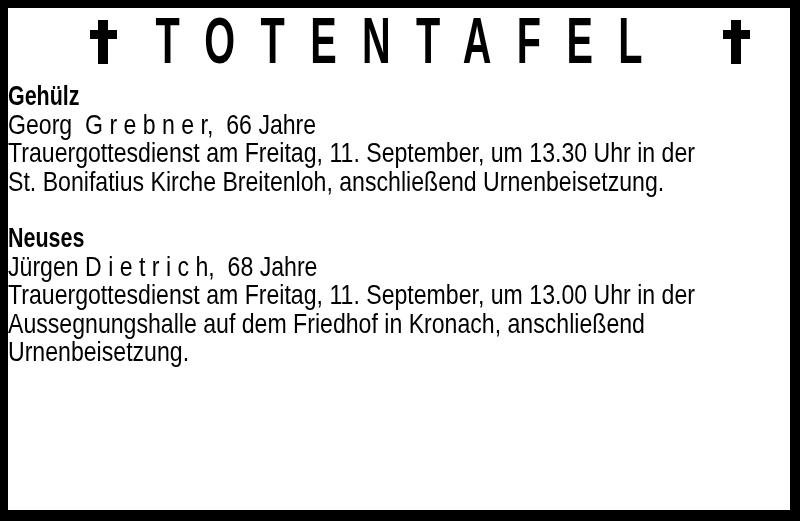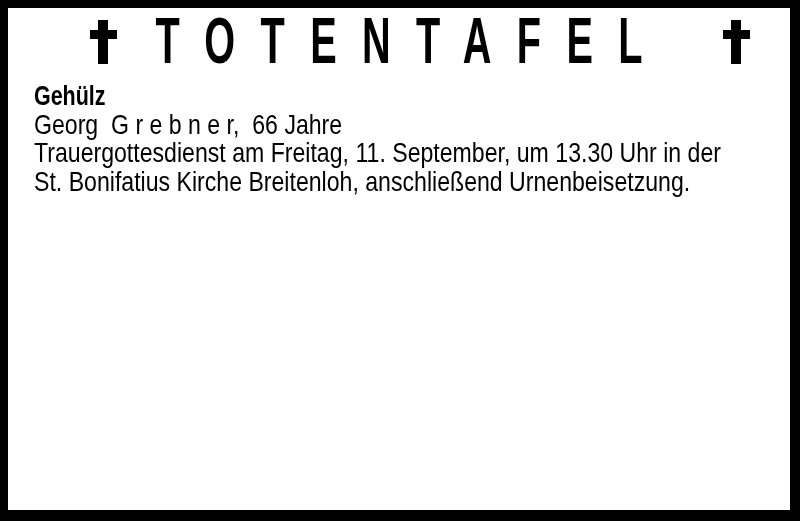--- a/index.html
+++ b/index.html
@@ -35,21 +35,21 @@
   .cross::before {
     content: ""; position: absolute;
     left: 8px; top: 0; width: 10px; height: 44px; background: #000;
   }
   .cross::after {
     content: ""; position: absolute;
     left: 0; top: 10px; width: 27px; height: 9px; background: #000;
   }
 
   
-  .sections { padding-left: 26px; }
+  .sections { }
   .section { margin: 0 0 28px 0; }
   .line {
     white-space: pre;
     font-size: 27.5px;
     line-height: 28.5px;
     transform: scaleX(0.84);
     transform-origin: left top;
   }
   .place {
     font-weight: bold;
@@ -70,15 +70,22 @@
   <div class="sections">
 
     <div class="section">
       <div class="line place">Gehülz</div>
       <div class="line">Georg  G r e b n e r,  66 Jahre</div>
       <div class="line">Trauergottesdienst am Freitag, 11. September, um 13.30 Uhr in der</div>
       <div class="line">St. Bonifatius Kirche Breitenloh, anschließend Urnenbeisetzung.</div>
     </div>
 
 
+    <div class="section">
+      <div class="line place">Neuses</div>
+      <div class="line">Jürgen D i e t r i c h,  68 Jahre</div>
+      <div class="line">Trauergottesdienst am Freitag, 11. September, um 13.00 Uhr in der</div>
+      <div class="line">Aussegnungshalle auf dem Friedhof in Kronach, anschließend</div>
+      <div class="line">Urnenbeisetzung.</div>
+    </div>
 
   </div>
 </div>
 
 </body></html>

